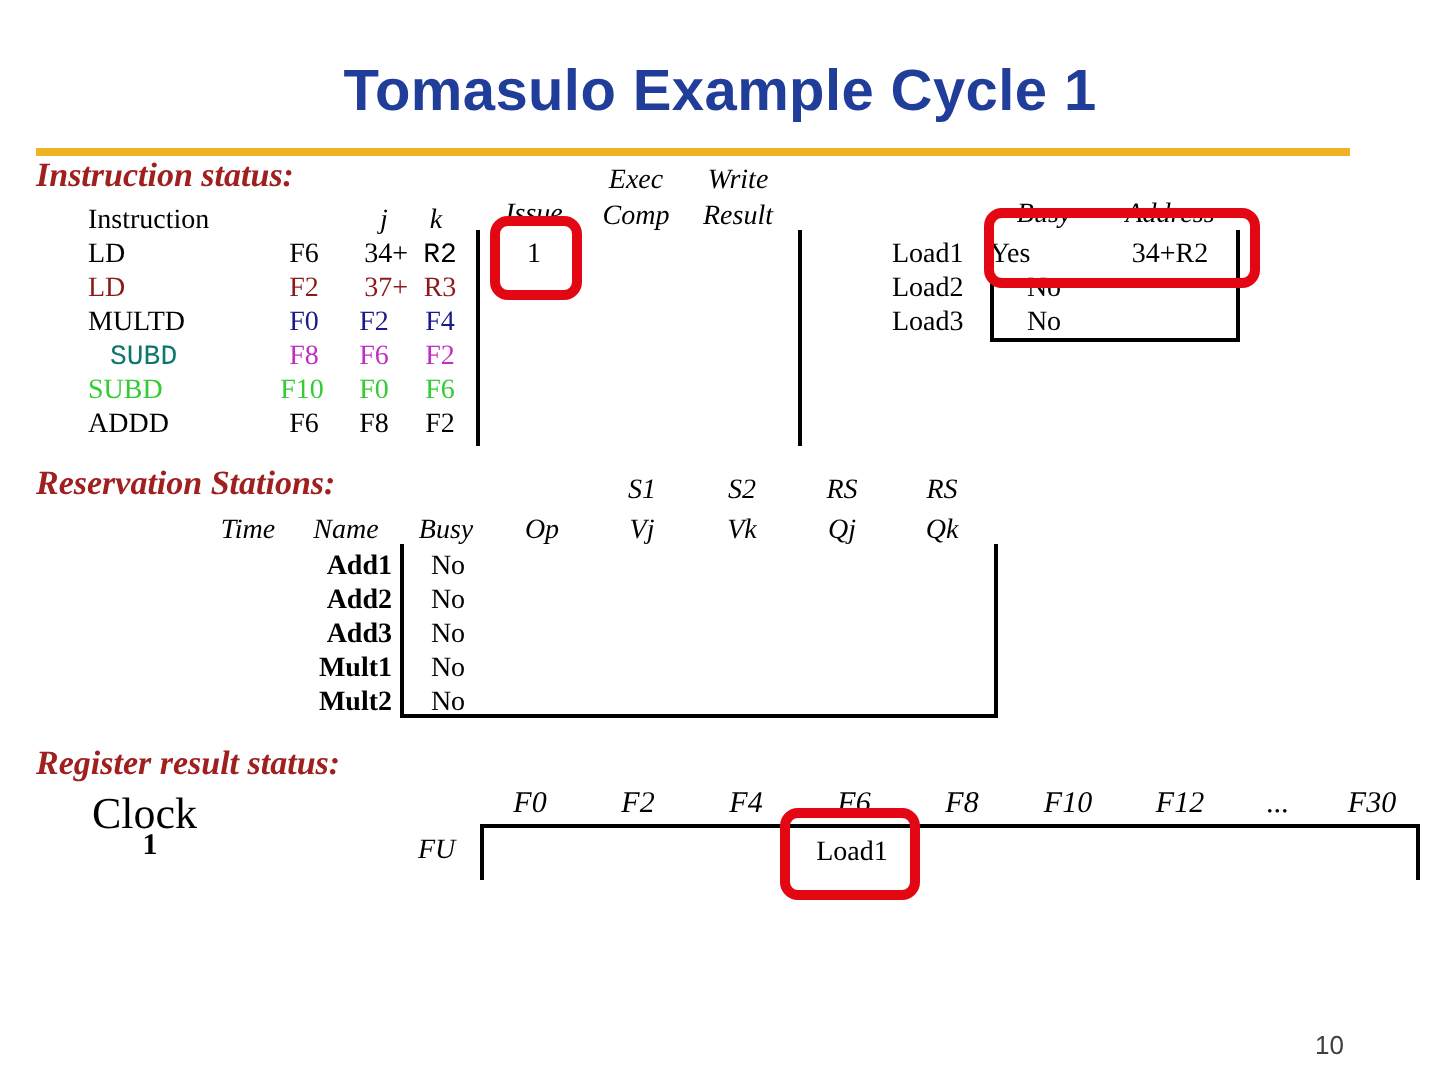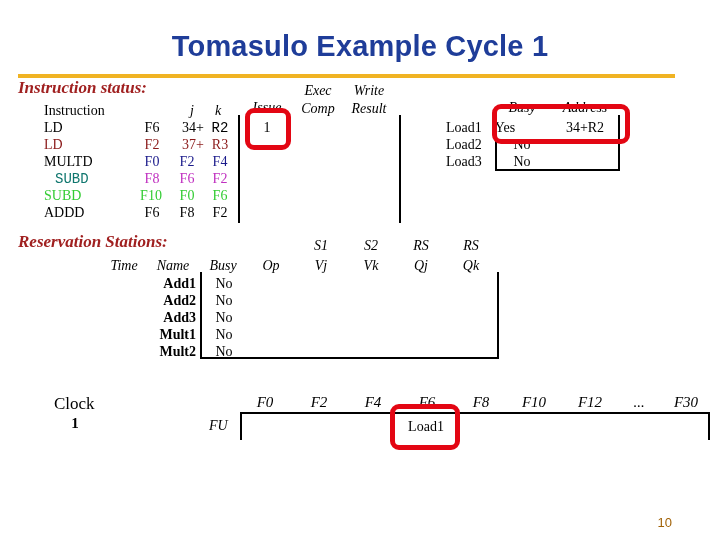--- a/index.html
+++ b/index.html
@@ -97,21 +97,21 @@
     background: transparent;
     box-sizing: border-box;
   }
 
   .page-number {
     position: absolute;
     right: 28px;
     bottom: 10px;
     font-family: "Liberation Sans", sans-serif;
     font-size: 13px;
-    color: #a16207;
+    color: #404040;
     text-align: center;
   }
 </style>
 </head>
 <body>
 
 <div id="slide">
 
   <div class="slide-title">Tomasulo Example Cycle 1</div>
   <div class="gold-rule"></div>
@@ -213,22 +213,23 @@
 
   <div class="cell bold right" style="left:150px; top:310px; width:46px;">Add3</div>
   <div class="cell center" style="left:204px; top:310px; width:40px;">No</div>
 
   <div class="cell bold right" style="left:150px; top:327px; width:46px;">Mult1</div>
   <div class="cell center" style="left:204px; top:327px; width:40px;">No</div>
 
   <div class="cell bold right" style="left:150px; top:344px; width:46px;">Mult2</div>
   <div class="cell center" style="left:204px; top:344px; width:40px;">No</div>
 
-
-  <div class="cell" style="left:54px; top:394px; font-size:17px;">Clock</div>
+  <div class="section-head" style="left:18px; top:372px;">Register result status:</div>
+
+  <div class="cell" style="left:46px; top:394px; font-size:22px;">Clock</div>
   <div class="cell bold center" style="left:60px; top:415px; width:30px; font-size:15px;">1</div>
   <div class="cell ital" style="left:209px; top:418px;">FU</div>
 
   <div class="cell ital center" style="left:242px; top:394px; width:46px; font-size:15px;">F0</div>
   <div class="cell ital center" style="left:296px; top:394px; width:46px; font-size:15px;">F2</div>
   <div class="cell ital center" style="left:350px; top:394px; width:46px; font-size:15px;">F4</div>
   <div class="cell ital center" style="left:404px; top:394px; width:46px; font-size:15px;">F6</div>
   <div class="cell ital center" style="left:458px; top:394px; width:46px; font-size:15px;">F8</div>
   <div class="cell ital center" style="left:508px; top:394px; width:52px; font-size:15px;">F10</div>
   <div class="cell ital center" style="left:564px; top:394px; width:52px; font-size:15px;">F12</div>

